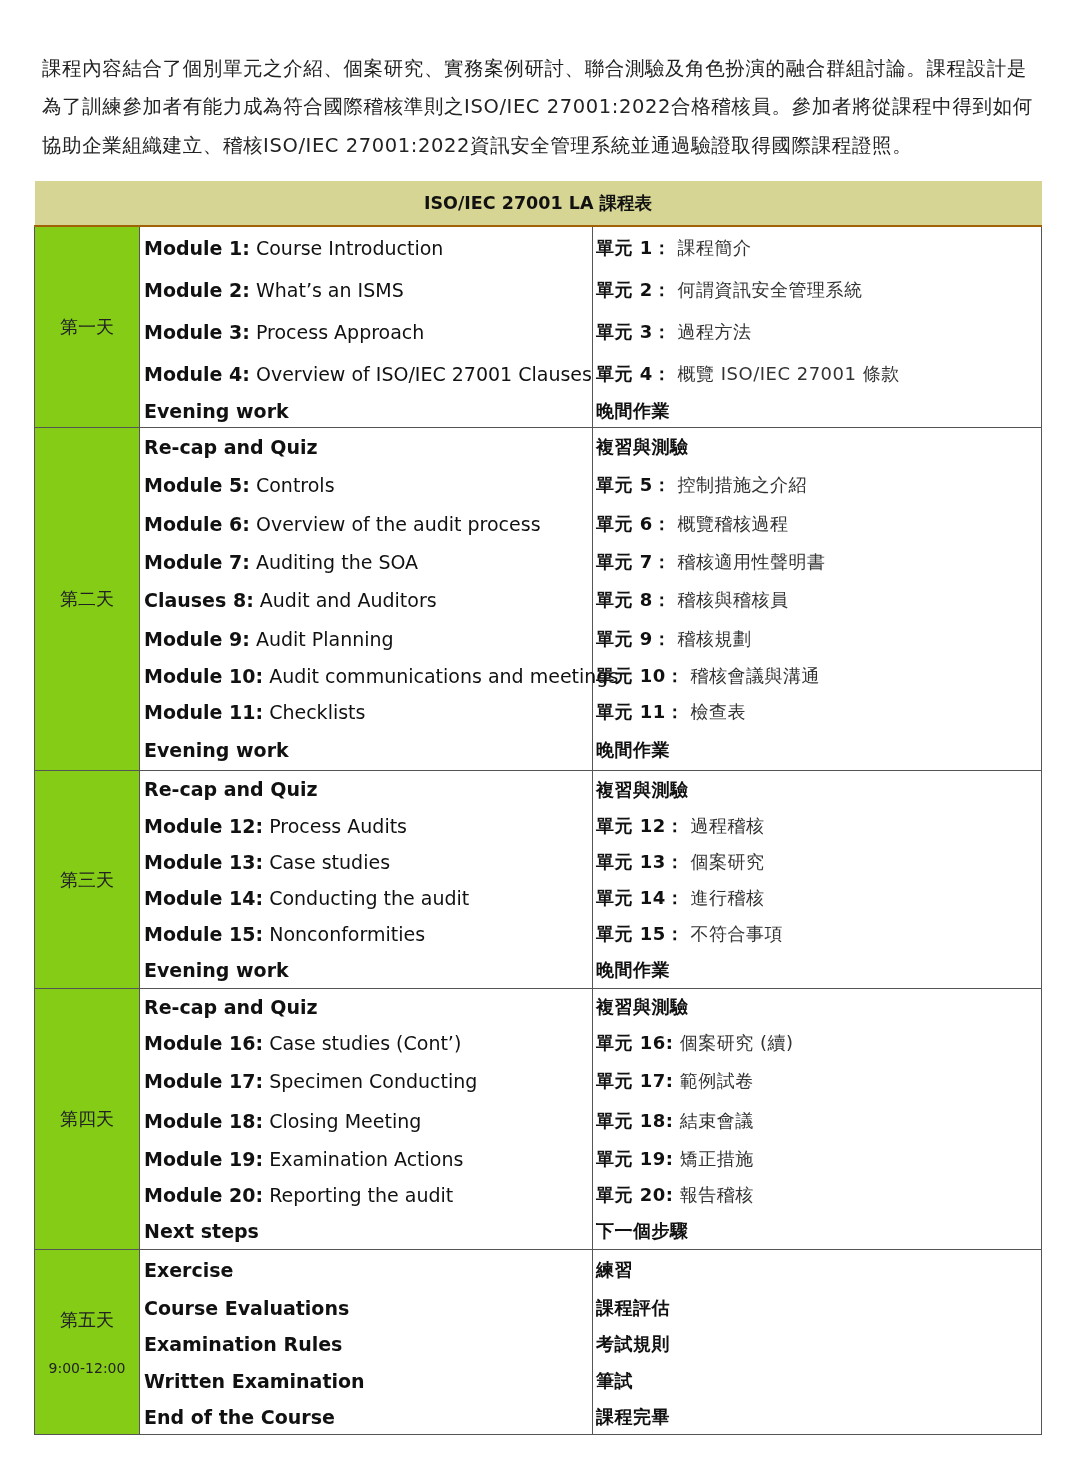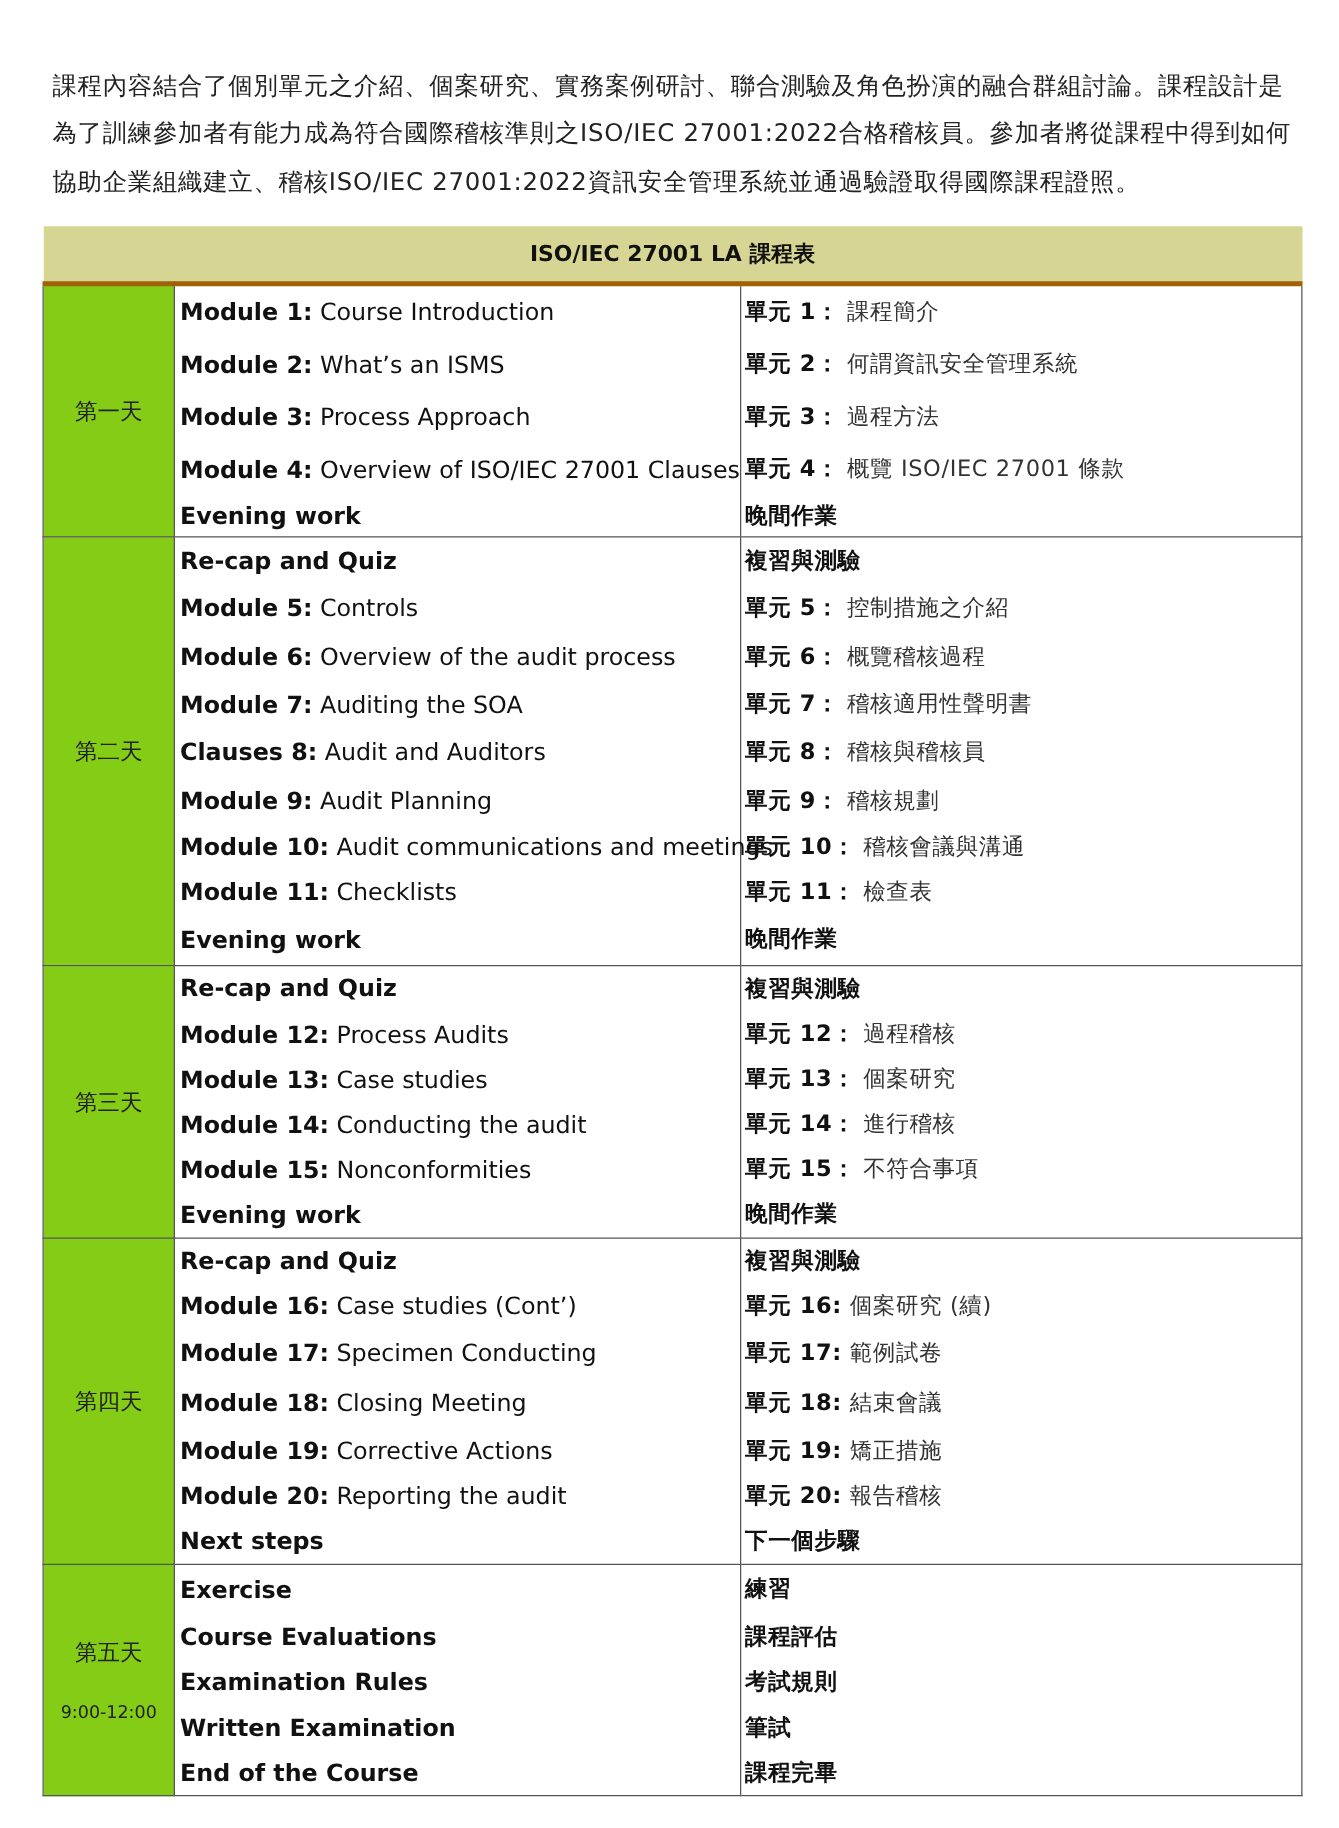--- a/index.html
+++ b/index.html
@@ -14,21 +14,21 @@
     letter-spacing: 0.6px;
   }
   table.schedule {
     position: absolute; left: 34px; top: 181px; width: 1007px;
     border-collapse: collapse; table-layout: fixed;
   }
   .schedule td { padding: 0; vertical-align: middle; }
   .hdr {
     background: #d6d594; height: 44px; text-align: center;
     font-weight: bold; font-size: 17.5px; color: #111;
-    border-bottom: 4px solid #a16207;
+    border-bottom: 2px solid #a16207;
   }
   .day {
     background: #84cc16; width: 104px; text-align: center;
     font-size: 18px; color: #222;
     border: 1px solid #555;
   }
   .day .time { display: block; margin-top: 28px; font-size: 14px; }
   .en { border: 1px solid #555; padding-left: 4px !important; width: 448px; }
   .zh { border: 1px solid #555; padding-left: 3px !important; }
   .line {
@@ -115,21 +115,21 @@
           <span class="line" style="height: 36px; line-height: 36px;"><b>晚間作業</b><span class="t"></span></span>
         </td>
       </tr>
       <tr>
         <td class="day"><span>第四天</span></td>
         <td class="en">
           <span class="line" style="height: 36px; line-height: 36px;"><b>Re-cap and Quiz</b><span class="t"></span></span>
           <span class="line" style="height: 36px; line-height: 36px;"><b>Module 16:</b><span class="t"> Case studies (Cont’)</span></span>
           <span class="line" style="height: 40px; line-height: 40px;"><b>Module 17:</b><span class="t"> Specimen Conducting</span></span>
           <span class="line" style="height: 40px; line-height: 40px;"><b>Module 18:</b><span class="t"> Closing Meeting</span></span>
-          <span class="line" style="height: 36px; line-height: 36px;"><b>Module 19:</b><span class="t"> Corrective Actions</span></span>
+          <span class="line" style="height: 36px; line-height: 36px;"><b>Module 19:</b><span class="t"> Examination Actions</span></span>
           <span class="line" style="height: 36px; line-height: 36px;"><b>Module 20:</b><span class="t"> Reporting the audit</span></span>
           <span class="line" style="height: 36px; line-height: 36px;"><b>Next steps</b><span class="t"></span></span>
         </td>
         <td class="zh">
           <span class="line" style="height: 36px; line-height: 36px;"><b>複習與測驗</b><span class="t"></span></span>
           <span class="line" style="height: 36px; line-height: 36px;"><b>單元 16:</b><span class="t"> 個案研究 (續)</span></span>
           <span class="line" style="height: 40px; line-height: 40px;"><b>單元 17:</b><span class="t"> 範例試卷</span></span>
           <span class="line" style="height: 40px; line-height: 40px;"><b>單元 18:</b><span class="t"> 結束會議</span></span>
           <span class="line" style="height: 36px; line-height: 36px;"><b>單元 19:</b><span class="t"> 矯正措施</span></span>
           <span class="line" style="height: 36px; line-height: 36px;"><b>單元 20:</b><span class="t"> 報告稽核</span></span>

